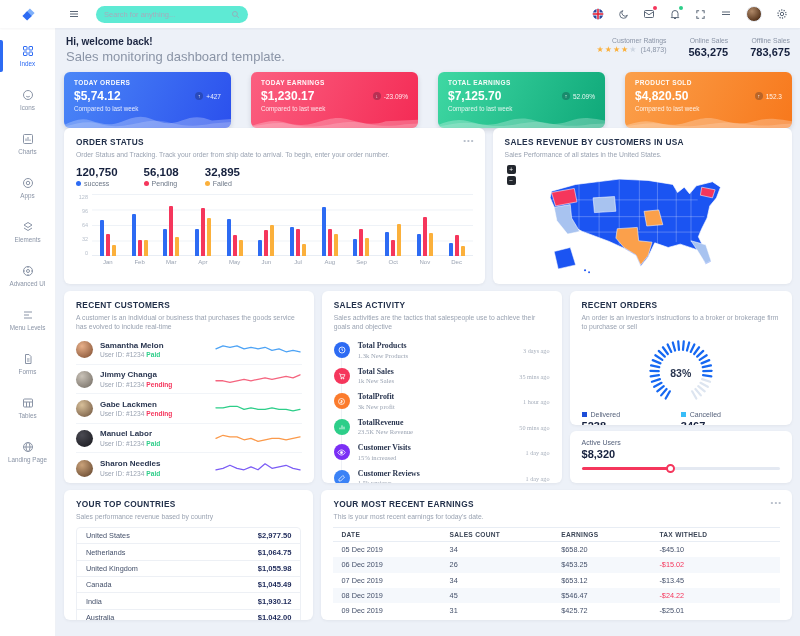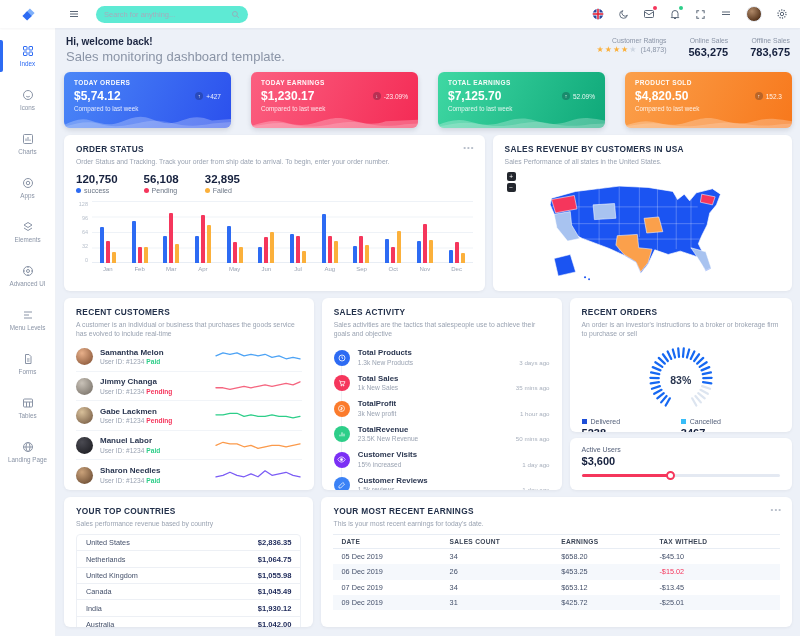--- a/index.html
+++ b/index.html
@@ -47,21 +47,21 @@
   .badge-arrow { width:8px; height:8px; border-radius:50%; background:rgba(15,23,42,.30); display:flex; align-items:center; justify-content:center; font-size:5px; }
   .sc-sub { font-size:6.3px; opacity:.85; margin-top:2px; }
   .sc-wave { position:absolute; left:0; right:0; bottom:0; width:100%; height:18px; }
 
   
   .panel { background:#fff; border-radius:6px; box-shadow:0 1px 3px rgba(30,41,59,.06); padding:9px 12px; position:relative; overflow:hidden; }
   .p-title { font-size:8.3px; font-weight:bold; color:#22304a; letter-spacing:.3px; }
   .p-sub { font-size:6.8px; color:#9aa3b2; margin-top:3px; line-height:1.35; }
   .more-ico { position:absolute; top:8px; right:10px; font-size:8px; color:#b6bdc9; cursor:pointer; letter-spacing:1px; }
 
-  .row2 { display:flex; gap:8px; margin-top:7px; }
+  .row2 { display:flex; gap:8px; }
   .os-panel { flex:1.44; height:156px; }
   .map-panel { flex:1; height:156px; }
 
   .os-stats { display:flex; gap:26px; margin-top:7px; }
   .os-stat-val { font-size:11.5px; font-weight:bold; color:#16213e; }
   .os-stat-lblrow { display:flex; align-items:center; gap:3px; margin-top:2px; font-size:7px; color:#6b7686; }
   .os-dot { width:5px; height:5px; border-radius:50%; }
 
   .os-chart { display:flex; margin-top:7px; }
   .os-y { width:16px; height:62px; display:flex; flex-direction:column; justify-content:space-between; align-items:flex-end; padding-right:4px; font-size:5.5px; color:#b8c0cc; }
@@ -96,21 +96,21 @@
   .rc-info { margin-left:7px; }
   .rc-name { font-size:8px; font-weight:bold; color:#2a3650; }
   .rc-sub { font-size:6.6px; color:#9aa3b2; margin-top:1.5px; }
   .status { font-weight:bold; margin-left:2px; }
   .status.paid { color:#2dce89; }
   .status.pending { color:#f5365c; }
   .spark { margin-left:auto; width:88px; height:16px; }
 
   .sa-list { margin-top:6px; position:relative; }
   .sa-list::before { content:""; position:absolute; left:7.5px; top:8px; bottom:10px; width:1px; background:#eef1f6; }
-  .sa-row { display:flex; align-items:flex-end; padding:4px 0; position:relative; }
+  .sa-row { display:flex; align-items:center; padding:4px 0; position:relative;font-family:Liberation Serif, serif; }
   .sa-ico { width:16px; height:16px; border-radius:50%; display:flex; align-items:center; justify-content:center; color:#fff; flex:0 0 16px; z-index:1; }
   .sa-info { margin-left:8px; }
   .sa-name { font-size:7.8px; font-weight:bold; color:#2a3650; }
   .sa-sub { font-size:6.6px; color:#9aa3b2; margin-top:1.5px; }
   .sa-time { margin-left:auto; font-size:6.2px; color:#a8b0bd; padding-top:1px; }
 
   .gauge-wrap { position:relative; display:flex; justify-content:center; margin-top:2px; }
   .gauge-label { position:absolute; top:34px; left:0; right:0; text-align:center; font-size:10.5px; font-weight:bold; color:#2a3650; }
   .ro-legend { display:flex; margin-top:0px; }
   .ro-leg { flex:1; }
@@ -762,38 +762,38 @@
               </div>
             <div class="ro-leg-val">3467</div>
 
           </div>
         </div>
       </div>
 
       <div class="panel su-panel">
         <div class="su-half">
           <div class="su-lbl">Active Users</div>
-          <div class="su-val">$3,600</div>
+          <div class="su-val">$8,320</div>
           <div class="slider">
               <div class="fill" style="width: 45%; background: rgb(245, 54, 92);"></div>
               <div class="knob" style="left: calc(45% - 5px); border-color: rgb(245, 54, 92);"></div>
             </div>
         </div>
       </div>
     </div>
   </div>
 
   <div class="row4">
     <div class="panel tc-panel">
       <div class="p-title">YOUR TOP COUNTRIES</div>
       <div class="p-sub">Sales performance revenue based by country</div>
       <div class="tc-table">
         <div class="tc-row">
             <span class="tc-country">United States</span>
-            <span class="tc-val">$2,836.35</span>
+            <span class="tc-val">$2,977.50</span>
           </div>
         <div class="tc-row">
             <span class="tc-country">Netherlands</span>
             <span class="tc-val">$1,064.75</span>
           </div>
         <div class="tc-row">
             <span class="tc-country">United Kingdom</span>
             <span class="tc-val">$1,055.98</span>
           </div>
         <div class="tc-row">
@@ -834,20 +834,26 @@
           <span class="c3">$453.25</span>
           <span class="c4"><span class="tax neg">-$15.02</span></span>
         </div>
         <div class="re-row">
           <span class="c1">07 Dec 2019</span>
           <span class="c2">34</span>
           <span class="c3">$653.12</span>
           <span class="c4"><span class="tax">-$13.45</span></span>
         </div>
         <div class="re-row">
+          <span class="c1">08 Dec 2019</span>
+          <span class="c2">45</span>
+          <span class="c3">$546.47</span>
+          <span class="c4"><span class="tax neg">-$24.22</span></span>
+        </div>
+        <div class="re-row">
           <span class="c1">09 Dec 2019</span>
           <span class="c2">31</span>
           <span class="c3">$425.72</span>
           <span class="c4"><span class="tax">-$25.01</span></span>
         </div>
       </div>
     </div>
   </div>
 </div>
 

